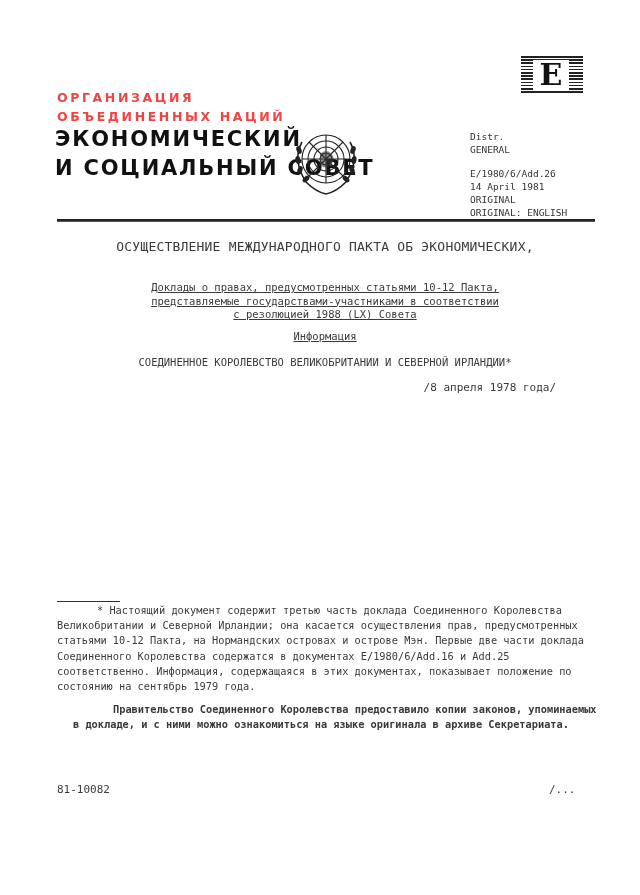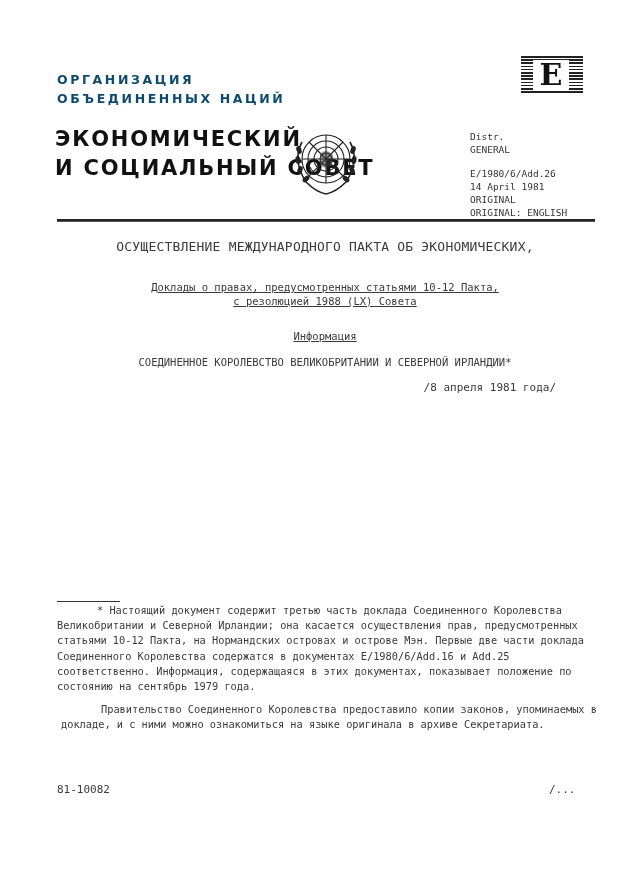--- a/index.html
+++ b/index.html
@@ -5,27 +5,27 @@
     html, body { margin: 0; padding: 0; }
     body {
       width: 640px; height: 895px;
       background: #ffffff;
       position: relative;
       overflow: hidden;
       color: #1a1a1a;
     }
     .abs { position: absolute; }
     .org {
-      left: 57px; top: 70px;
+      left: 57px; top: 88px;
       font-family: "DejaVu Sans", sans-serif;
       font-weight: bold;
       font-size: 12.5px;
       letter-spacing: 2.6px;
       line-height: 19px;
-      color: #0c4a6e;
+      color: #ef4444;
     }
     .council {
       left: 55px; top: 124px;
       font-family: "DejaVu Sans", sans-serif;
       font-weight: bold;
       font-size: 21px;
       letter-spacing: 1.8px;
       line-height: 28px;
       color: #111;
       transform: scaleY(1.05);
@@ -91,21 +91,21 @@
       text-align: right; font-size: 11px;
     }
     .fn-rule {
       left: 57px; top: 601px; width: 63px; height: 1px; background: #333;
     }
     .footnote {
       left: 57px; top: 603px; width: 540px;
       font-size: 10.3px; line-height: 15.2px;
     }
     .footnote .p1 { text-indent: 40px; margin: 0; }
-    .footnote .p2 { text-indent: 40px; margin: 8px 0 0 4px; }
+    .footnote .p2 { text-indent: 40px; margin: 8px 0 0 16px; font-weight: bold; }
     .docnum { left: 57px; top: 783px; font-size: 11px; }
     .cont { left: 549px; top: 783px; font-size: 11px; }
   </style>
 </head>
 <body>
 
 <div class="abs org">
   <div>ОРГАНИЗАЦИЯ</div>
   <div>ОБЪЕДИНЕННЫХ НАЦИЙ</div>
 </div>
@@ -160,30 +160,31 @@
 </div>
 
 <div class="abs rule"></div>
 
 <div class="abs mono title">
   <div>ОСУЩЕСТВЛЕНИЕ МЕЖДУНАРОДНОГО ПАКТА ОБ ЭКОНОМИЧЕСКИХ,</div>
 </div>
 
 <div class="abs mono subtitle">
   <div><span>Доклады о правах, предусмотренных статьями 10-12 Пакта,</span></div>
+  <div><span>представляемые государствами-участниками в соответствии</span></div>
   <div><span>с резолюцией 1988 (LX) Совета</span></div>
 </div>
 
 <div class="abs mono addendum">
   <span>Информация</span>
 </div>
 
 <div class="abs mono country">СОЕДИНЕННОЕ КОРОЛЕВСТВО ВЕЛИКОБРИТАНИИ И СЕВЕРНОЙ ИРЛАНДИИ*</div>
 
-<div class="abs mono date">/8 апреля 1981 года/</div>
+<div class="abs mono date">/8 апреля 1978 года/</div>
 
 <div class="abs fn-rule"></div>
 
 <div class="abs mono footnote">
   <p class="p1">*    Настоящий документ содержит третью часть доклада Соединенного Королевства Великобритании и Северной Ирландии;  она касается осуществления прав, предусмотренных статьями 10-12 Пакта, на Нормандских островах и острове Мэн.  Первые две части доклада Соединенного Королевства содержатся в документах E/1980/6/Add.16 и Add.25 соответственно.  Информация, содержащаяся в этих документах, показывает положение по состоянию на сентябрь 1979 года.</p>
   <p class="p2">Правительство Соединенного Королевства предоставило копии законов, упоминаемых в докладе, и с ними можно ознакомиться на языке оригинала в архиве Секретариата.</p>
 </div>
 
 <div class="abs mono docnum">81-10082</div>
 <div class="abs mono cont">/...</div>

